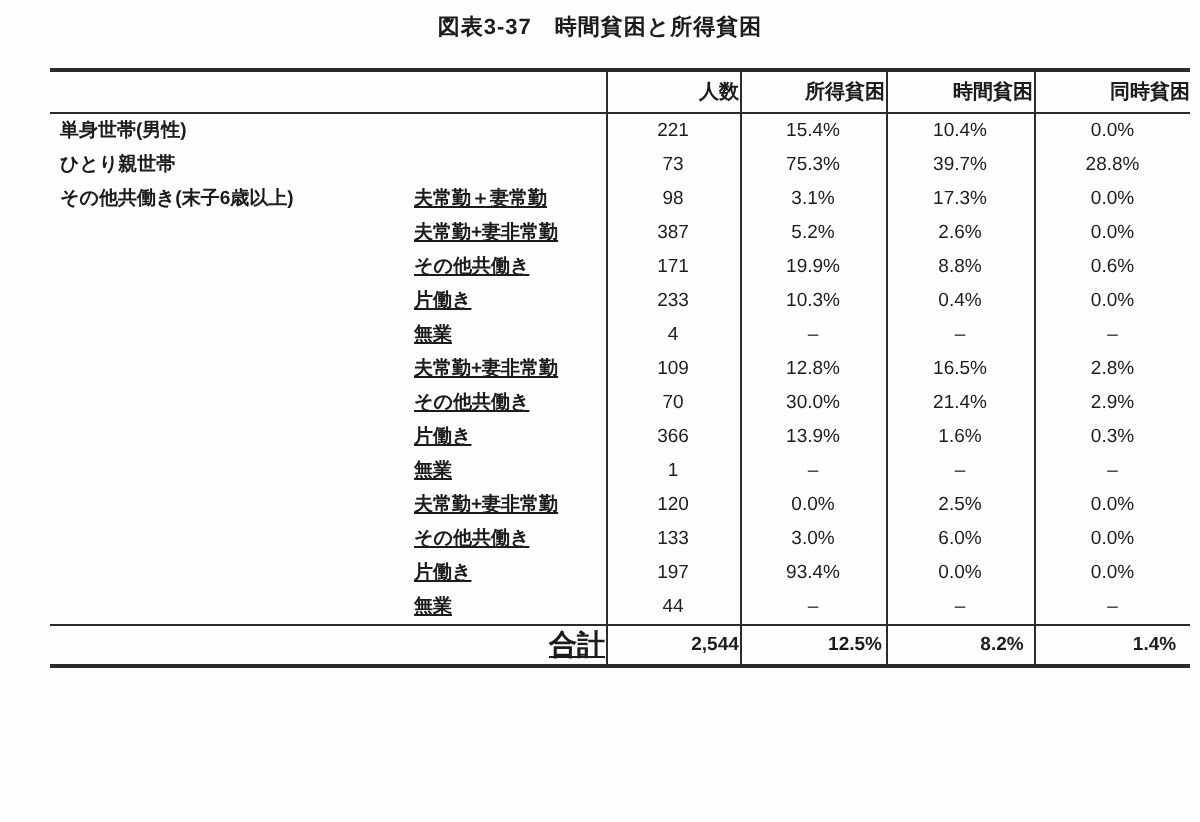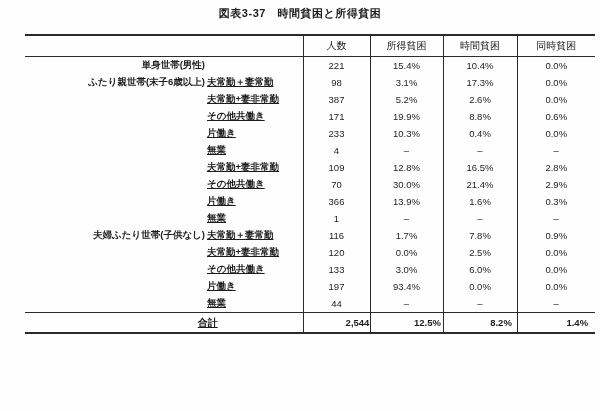--- a/index.html
+++ b/index.html
@@ -38,42 +38,42 @@
 
   .poverty th, .poverty td {
     padding: 0;
     white-space: nowrap;
     overflow: hidden;
     vertical-align: middle;
   }
   .poverty thead th {
     height: 20px;
     font-size: 10px;
-    font-weight: normal;
-    text-align: center;
+    font-weight: bold;
+    text-align: right;
     border-bottom: 1.5px solid #2b2b2b;
   }
   .poverty tbody td { height: 17px; font-size: 9.5px; }
 
   .vline { border-left: 1px solid #2b2b2b; }
 
-  td.cat { text-align: right; padding-left: 5px; font-weight: bold; font-size: 9.5px; }
+  td.cat { text-align: left; padding-left: 5px; font-weight: bold; font-size: 9.5px; }
   td.sub { text-align: left; padding-left: 2px; font-weight: bold; font-size: 9.5px; text-decoration: underline; }
   td.num { text-align: center; font-size: 9.5px; }
 
   tr.total-row td {
     border-top: 1px solid #2b2b2b;
     height: 19px;
     font-weight: bold;
     padding-left: 42px;
   }
   tr.total-row td.total-label {
-    text-align: center;
+    text-align: right;
     padding-left: 88px;
-    font-size: 10px;
+    font-size: 14px;
     text-decoration: underline;
   }
 
   .footnote {
     margin: 9px 0 0 8px;
     font-size: 9px;
     color: #222;
     white-space: nowrap;
   }
 </style>
@@ -106,21 +106,29 @@
 
       <tr>
     <td class="cat">単身世帯(男性)</td>
     <td class="sub"></td>
     <td class="num vline">221</td>
     <td class="num vline">15.4%</td>
     <td class="num vline">10.4%</td>
     <td class="num vline">0.0%</td>
   </tr>
         <tr>
-    <td class="cat">ふたり親世帯(末子6歳以上)</td>
+    <td class="cat">ひとり親世帯</td>
+    <td class="sub"></td>
+    <td class="num vline">73</td>
+    <td class="num vline">75.3%</td>
+    <td class="num vline">39.7%</td>
+    <td class="num vline">28.8%</td>
+  </tr>
+        <tr>
+    <td class="cat">その他共働き(末子6歳以上)</td>
     <td class="sub">夫常勤＋妻常勤</td>
     <td class="num vline">98</td>
     <td class="num vline">3.1%</td>
     <td class="num vline">17.3%</td>
     <td class="num vline">0.0%</td>
   </tr>
         <tr>
     <td class="cat"></td>
     <td class="sub">夫常勤+妻非常勤</td>
     <td class="num vline">387</td>
@@ -176,28 +184,20 @@
     <td class="num vline">1.6%</td>
     <td class="num vline">0.3%</td>
   </tr>
         <tr>
     <td class="cat"></td>
     <td class="sub">無業</td>
     <td class="num vline">1</td>
     <td class="num vline">–</td>
     <td class="num vline">–</td>
     <td class="num vline">–</td>
-  </tr>
-        <tr>
-    <td class="cat">夫婦ふたり世帯(子供なし)</td>
-    <td class="sub">夫常勤＋妻常勤</td>
-    <td class="num vline">116</td>
-    <td class="num vline">1.7%</td>
-    <td class="num vline">7.8%</td>
-    <td class="num vline">0.9%</td>
   </tr>
         <tr>
     <td class="cat"></td>
     <td class="sub">夫常勤+妻非常勤</td>
     <td class="num vline">120</td>
     <td class="num vline">0.0%</td>
     <td class="num vline">2.5%</td>
     <td class="num vline">0.0%</td>
   </tr>
         <tr>

